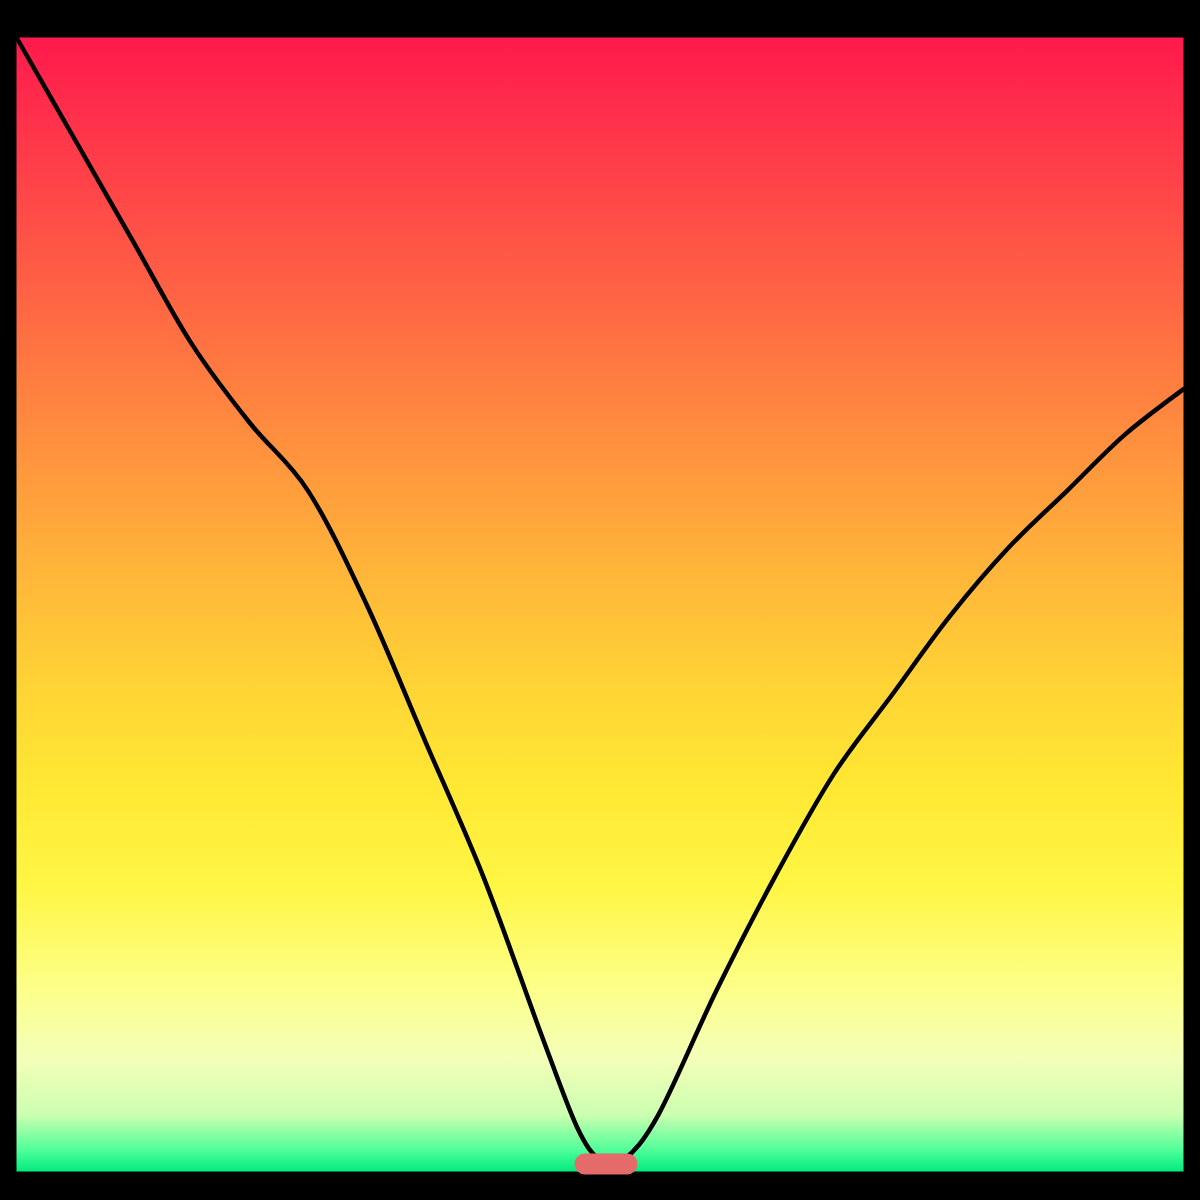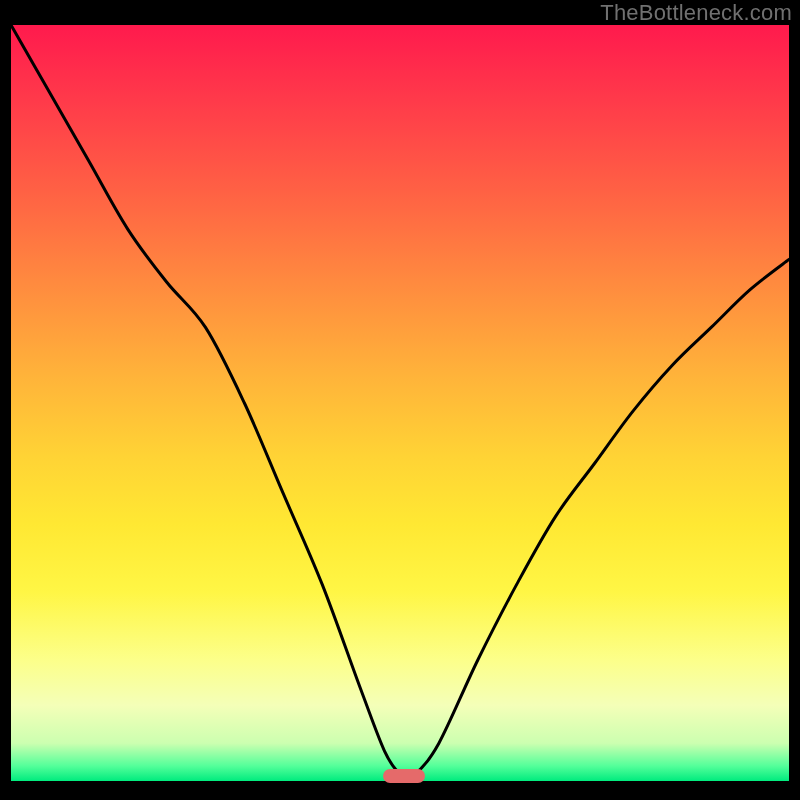--- a/index.html
+++ b/index.html
@@ -60,21 +60,20 @@
   .marker {
     position: absolute;
     background: #e56a6a;
     border-radius: 8px;
   }
 </style>
 </head>
 <body>
 
 <div class="container">
-  <div class="watermark">TheBottleneck.com</div>
 
   <div class="plot-area">
     <svg class="curve" viewBox="0 0 778 756" preserveAspectRatio="none">
       <path id="curve-path" fill="none" stroke="#000000" stroke-width="3" stroke-linecap="round" stroke-linejoin="round" d="M 0.0 0.0 C 6.5 11.3, 25.9 45.4, 38.9 68.0 C 51.9 90.7, 64.8 113.4, 77.8 136.1 C 90.8 158.8, 103.7 184.0, 116.7 204.1 C 129.7 224.3, 142.6 240.7, 155.6 257.0 C 168.6 273.4, 181.5 282.2, 194.5 302.4 C 207.5 322.6, 220.4 350.3, 233.4 378.0 C 246.4 405.7, 259.3 438.5, 272.3 468.7 C 285.3 499.0, 298.2 526.7, 311.2 559.4 C 324.2 592.2, 339.7 637.6, 350.1 665.3 C 360.5 693.0, 367.0 711.9, 373.4 725.8 C 379.9 739.6, 383.8 744.7, 389.0 748.4 C 394.2 752.2, 398.1 753.5, 404.6 748.4 C 411.0 743.4, 417.5 737.1, 427.9 718.2 C 438.3 699.3, 453.8 661.5, 466.8 635.0 C 479.8 608.6, 492.7 583.4, 505.7 559.4 C 518.7 535.5, 531.6 511.6, 544.6 491.4 C 557.6 471.2, 570.5 456.1, 583.5 438.5 C 596.5 420.8, 609.4 401.9, 622.4 385.6 C 635.4 369.2, 648.3 354.1, 661.3 340.2 C 674.3 326.3, 687.2 315.0, 700.2 302.4 C 713.2 289.8, 726.1 275.9, 739.1 264.6 C 752.1 253.3, 771.5 239.4, 778.0 234.4"></path>
     </svg>
     <div id="marker" class="marker" style="width: 42px; height: 14px; left: 371.89px; top: 743.708px; background: rgb(229, 106, 106);"></div>
   </div>
 </div>
 
 </body></html>

